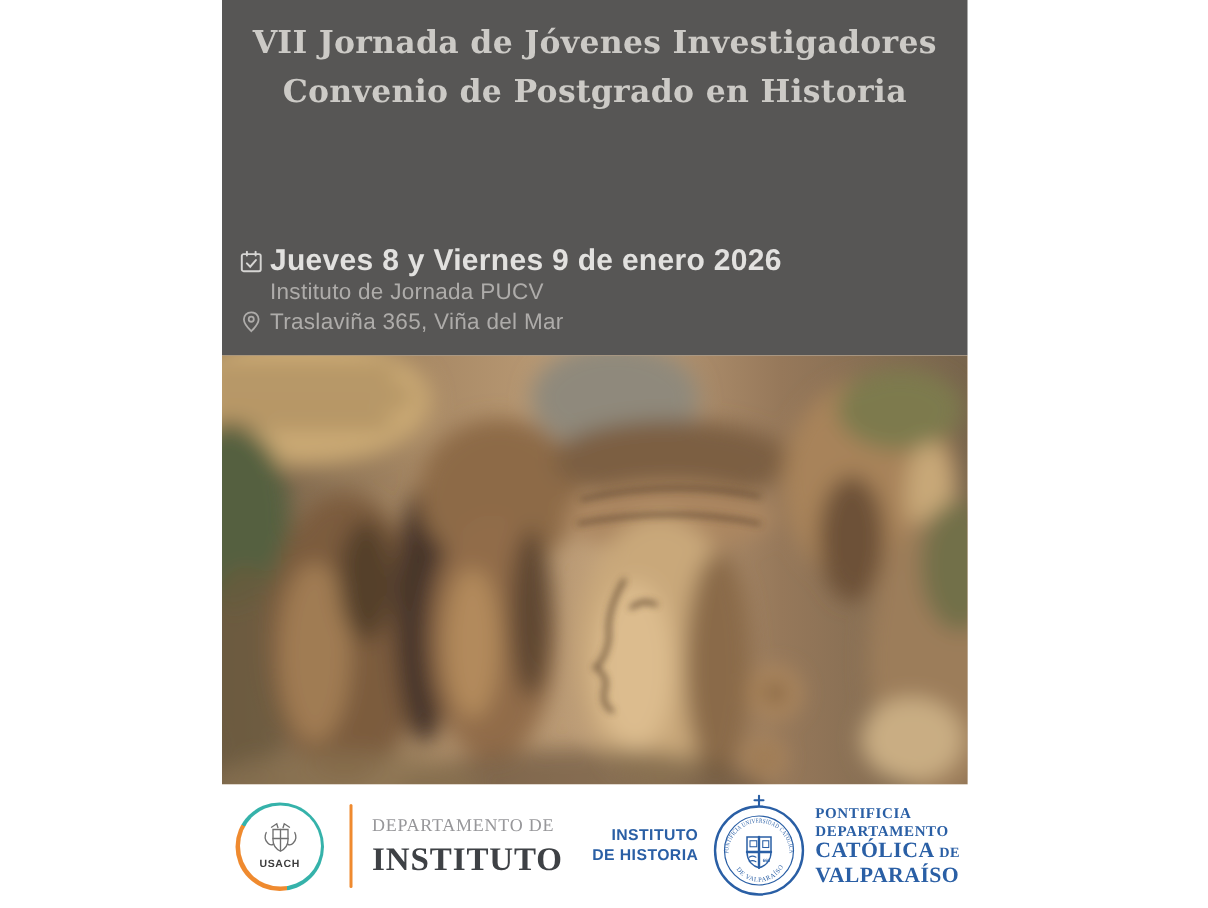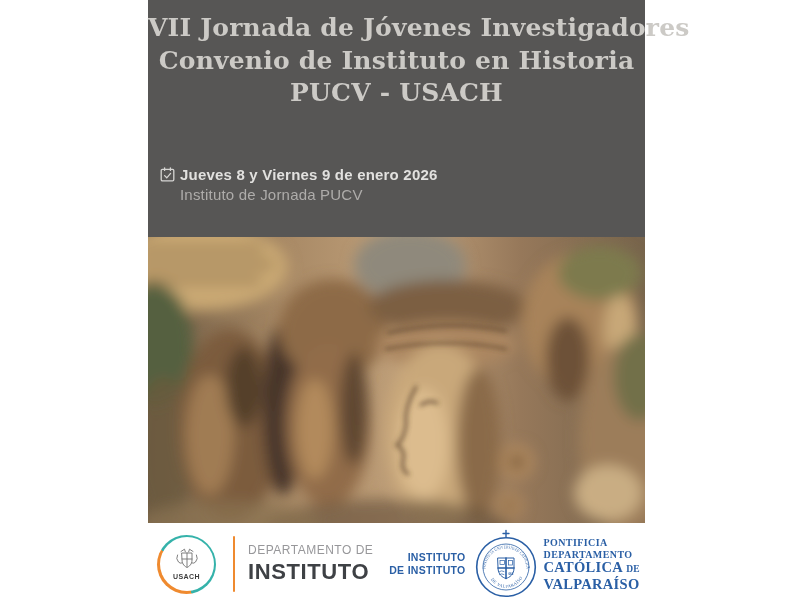--- a/index.html
+++ b/index.html
@@ -7,28 +7,28 @@
     width:805px;height:605px;background:#ffffff;position:relative;overflow:hidden;
     font-family:"Liberation Sans",sans-serif;
   }
   .poster{position:absolute;left:148px;top:0;width:497px;height:605px;}
 
   
   .header{position:absolute;left:0;top:0;width:497px;height:237px;background:#575655;}
   .titles{
     padding-top:12px;text-align:center;
     font-family:"DejaVu Serif","Liberation Serif",serif;font-weight:700;
-    font-size:25px;line-height:32.5px;color:#cccac6;letter-spacing:.2px;
+    font-size:21px;line-height:32.5px;color:#cccac6;letter-spacing:.2px;
   }
   .titles div{white-space:nowrap;}
   .details{position:absolute;left:12px;top:164px;}
   .detail-row{display:flex;align-items:center;height:20px;}
   .detail-row .ic{width:15px;height:15px;margin-right:5px;flex:0 0 15px;}
   .detail-row.indent{padding-left:20px;}
-  .date-text{font-size:15px;font-weight:700;color:#e2e1df;letter-spacing:.2px;}
+  .date-text{font-size:20px;font-weight:700;color:#e2e1df;letter-spacing:.2px;}
   .sub-text{font-size:15px;color:#aeacaa;letter-spacing:.2px;}
 
   
   .photo{position:absolute;left:0;top:237px;width:497px;height:286px;overflow:hidden;background:#a98a66;}
 
   
   .footer{
     position:absolute;left:0;top:523px;width:497px;height:82px;background:#ffffff;
     display:flex;align-items:center;justify-content:space-between;
   }
@@ -37,21 +37,21 @@
     width:59px;height:59px;border-radius:50%;
     background:conic-gradient(#35b2aa 0deg 170deg,#ef8a2f 170deg 300deg,#35b2aa 300deg 360deg);
     display:grid;place-items:center;
   }
   .usach-inner{
     width:54px;height:54px;border-radius:50%;background:#fff;
     display:flex;flex-direction:column;align-items:center;justify-content:center;
   }
   .usach-label{font-size:7px;font-weight:700;color:#3c3c3c;letter-spacing:.4px;margin-top:1px;}
   .orange-divider{width:2px;height:56px;background:#ef8a2f;border-radius:1px;margin:0 13px 0 17px;}
-  .dept{display:flex;flex-direction:column;}
+  .dept{display:flex;flex-direction:column;font-family:Liberation Serif, serif;}
   .dept-top{font-size:12px;color:#97979a;letter-spacing:.5px;}
   .dept-bottom{font-size:22px;font-weight:700;color:#3e4145;letter-spacing:.6px;margin-top:2px;}
 
   .pucv-group{display:flex;align-items:center;margin-right:5px;}
   .instituto{
     text-align:right;font-size:10.5px;font-weight:700;color:#2a5fa5;
     line-height:13px;letter-spacing:.3px;margin-right:9px;
   }
   .seal{margin-right:7px;flex:0 0 auto;}
   .pucv-text{
@@ -63,38 +63,46 @@
   .pucv-de{font-size:9.5px;letter-spacing:.3px;}
 </style>
 </head>
 <body>
 
 <div class="poster">
 
   <div class="header">
     <div class="titles">
       <div>VII Jornada de Jóvenes Investigadores</div>
-      <div>Convenio de Instituto en Historia</div>
-      <div>PUCV - USACH</div>
+      <div>Convenio de Postgrado en Historia</div>
     </div>
 
     <div class="details">
       <div class="detail-row">
         <svg class="ic" viewBox="0 0 15 15">
           <g fill="none" stroke="#d6d5d3" stroke-width="1.3" stroke-linecap="round">
             <rect x="1.2" y="2.4" width="12.6" height="11.4" rx="1.2"></rect>
             <line x1="4.6" y1="0.8" x2="4.6" y2="3.4"></line>
             <line x1="10.4" y1="0.8" x2="10.4" y2="3.4"></line>
             <path d="M4.6 8.6 L6.8 10.8 L10.6 6.4"></path>
           </g>
         </svg>
         <span class="date-text">Jueves 8 y Viernes 9 de enero 2026</span>
       </div>
       <div class="detail-row indent">
         <span class="sub-text">Instituto de Jornada PUCV</span>
+      </div>
+      <div class="detail-row">
+        <svg class="ic" viewBox="0 0 15 15">
+          <g fill="none" stroke="#aeacaa" stroke-width="1.2">
+            <path d="M7.5 1.2 C4.6 1.2 2.6 3.3 2.6 5.9 c0 3.3 4.9 7.9 4.9 7.9 s4.9-4.6 4.9-7.9 C12.4 3.3 10.4 1.2 7.5 1.2 z"></path>
+            <circle cx="7.5" cy="5.8" r="1.7"></circle>
+          </g>
+        </svg>
+        <span class="sub-text">Traslaviña 365, Viña del Mar</span>
       </div>
     </div>
   </div>
 
   <div class="photo">
     <svg width="497" height="286" viewBox="0 0 497 286">
       <defs>
         <linearGradient id="pbg" x1="0" y1="0" x2="1" y2="0">
           <stop offset="0" stop-color="#6f5b44"></stop>
           <stop offset="0.28" stop-color="#a98a66"></stop>
@@ -176,21 +184,21 @@
       <div class="orange-divider"></div>
       <div class="dept">
         <span class="dept-top">DEPARTAMENTO DE</span>
         <span class="dept-bottom">INSTITUTO</span>
       </div>
     </div>
 
     <div class="pucv-group">
       <div class="instituto">
         <div>INSTITUTO</div>
-        <div>DE INSTITUTO</div>
+        <div>DE HISTORIA</div>
       </div>
 
       <svg class="seal" width="62" height="70" viewBox="0 0 62 70">
         <defs>
           <path id="ringTop" d="M 10.5 40 A 20.5 20.5 0 1 1 51.5 40" fill="none"></path>
           <path id="ringBottom" d="M 13.5 45 A 18 18 0 0 0 48.5 45" fill="none"></path>
         </defs>
         <g stroke="#2a5fa5" fill="none" stroke-width="1.4" stroke-linecap="round">
           <line x1="31" y1="1.5" x2="31" y2="8"></line>
           <line x1="28" y1="4.5" x2="34" y2="4.5"></line>

